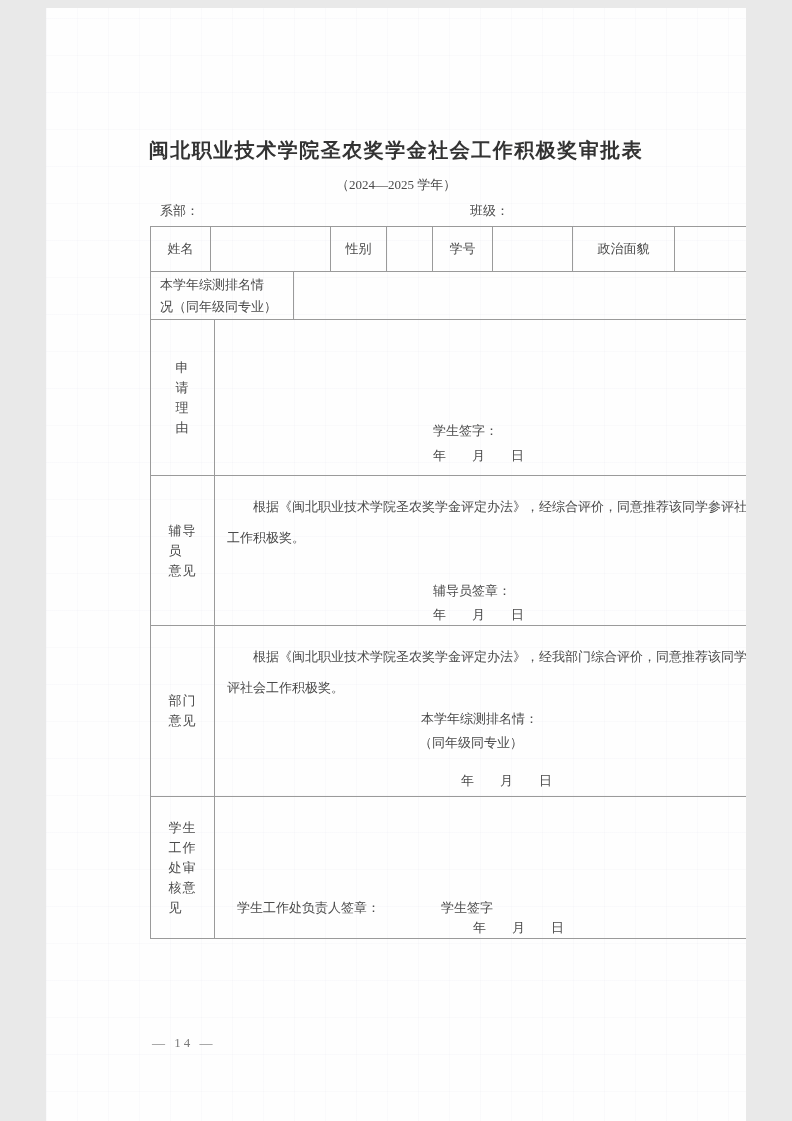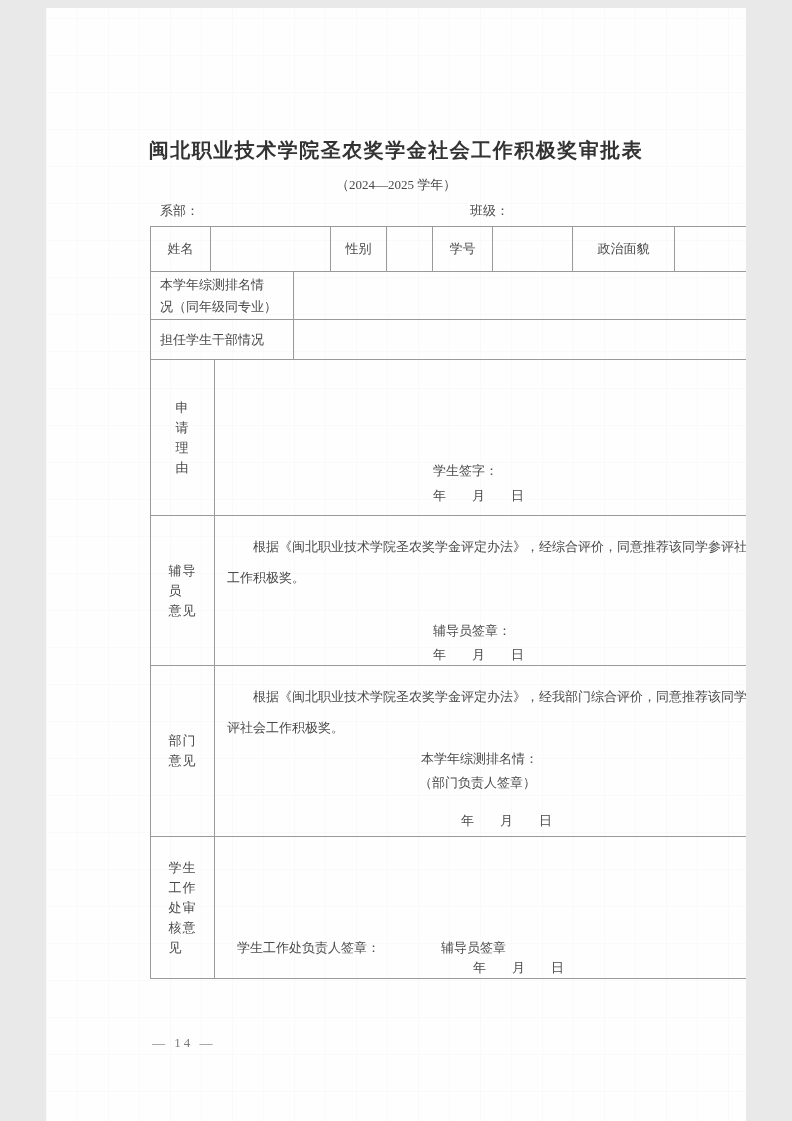--- a/index.html
+++ b/index.html
@@ -131,24 +131,20 @@
       <div class="cell lab c-pol">政治面貌</div>
       <div class="cell c-polv"></div>
     </div>
 
     <div class="row r2">
       <div class="cell lab-left pre c-wlab">本学年综测排名情
 况（同年级同专业）</div>
       <div class="cell c-wval"></div>
     </div>
 
-    <div class="row r3">
-      <div class="cell lab-left c-wlab">担任学生干部情况</div>
-      <div class="cell c-wval"></div>
-    </div>
 
     <div class="row r4">
       <div class="cell lab pre vlab c-vlab">申
 请
 理
 由</div>
       <div class="cell c-body">
         <div class="abs" style="left:218px; top:102px;">学生签字：</div>
         <div class="abs" style="left:218px; top:127px;">年　　月　　日</div>
       </div>
@@ -164,34 +160,34 @@
         <div class="abs" style="left:218px; top:130px;">年　　月　　日</div>
       </div>
     </div>
 
     <div class="row r6">
       <div class="cell lab pre vlab c-vlab">部门
 意见</div>
       <div class="cell c-body">
         <div class="para">根据《闽北职业技术学院圣农奖学金评定办法》，经我部门综合评价，同意推荐该同学参评社会工作积极奖。</div>
         <div class="abs" style="left:206px; top:84px;">本学年综测排名情：</div>
-        <div class="abs" style="left:204px; top:108px;">（部门负责人签章）</div>
+        <div class="abs" style="left:204px; top:108px;">（同年级同专业）</div>
         <div class="abs" style="left:246px; top:146px;">年　　月　　日</div>
       </div>
     </div>
 
     <div class="row r7">
       <div class="cell lab pre vlab c-vlab">学生
 工作
 处审
 核意
 见</div>
       <div class="cell c-body">
         <div class="abs" style="left:22px; top:102px;">学生工作处负责人签章：</div>
-        <div class="abs" style="left:226px; top:102px;">辅导员签章</div>
+        <div class="abs" style="left:226px; top:102px;">学生签字</div>
         <div class="abs" style="left:258px; top:122px;">年　　月　　日</div>
       </div>
     </div>
 
   </div>
 
   <div class="pageno">— 14 —</div>
 
 </div>
 

